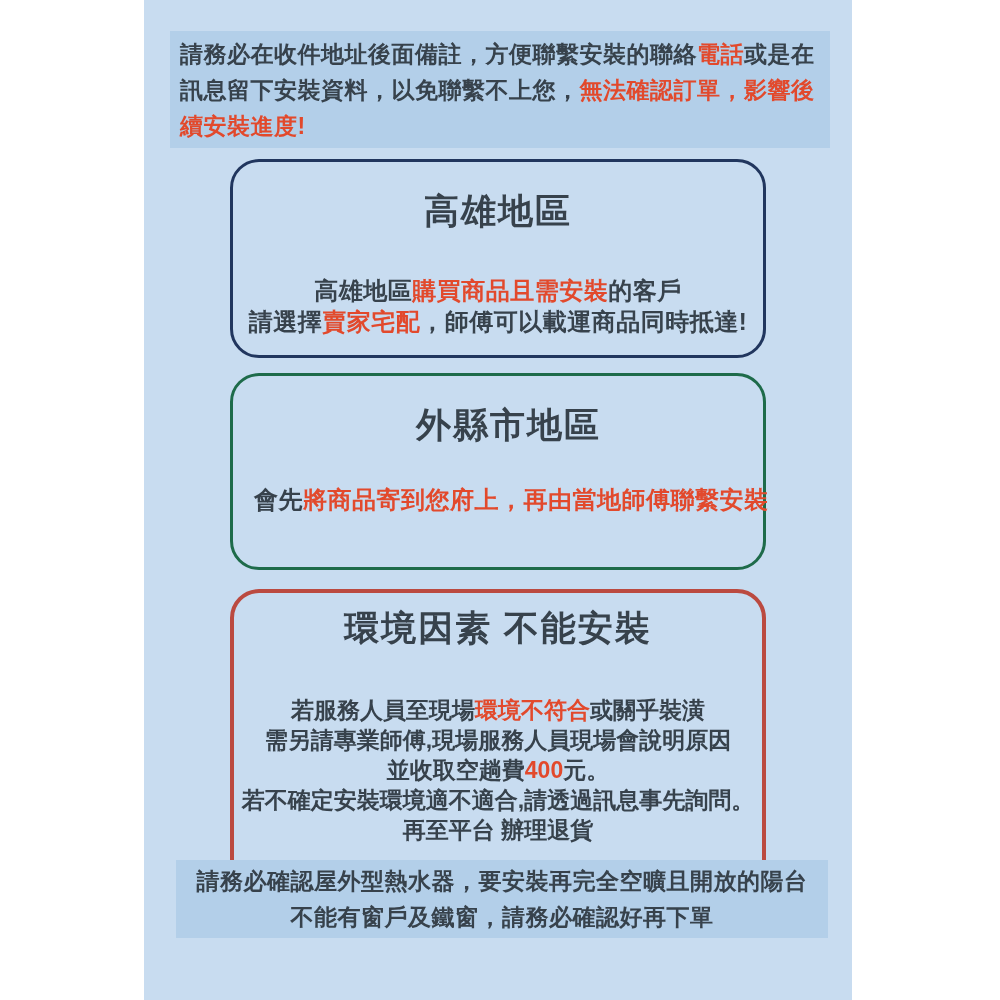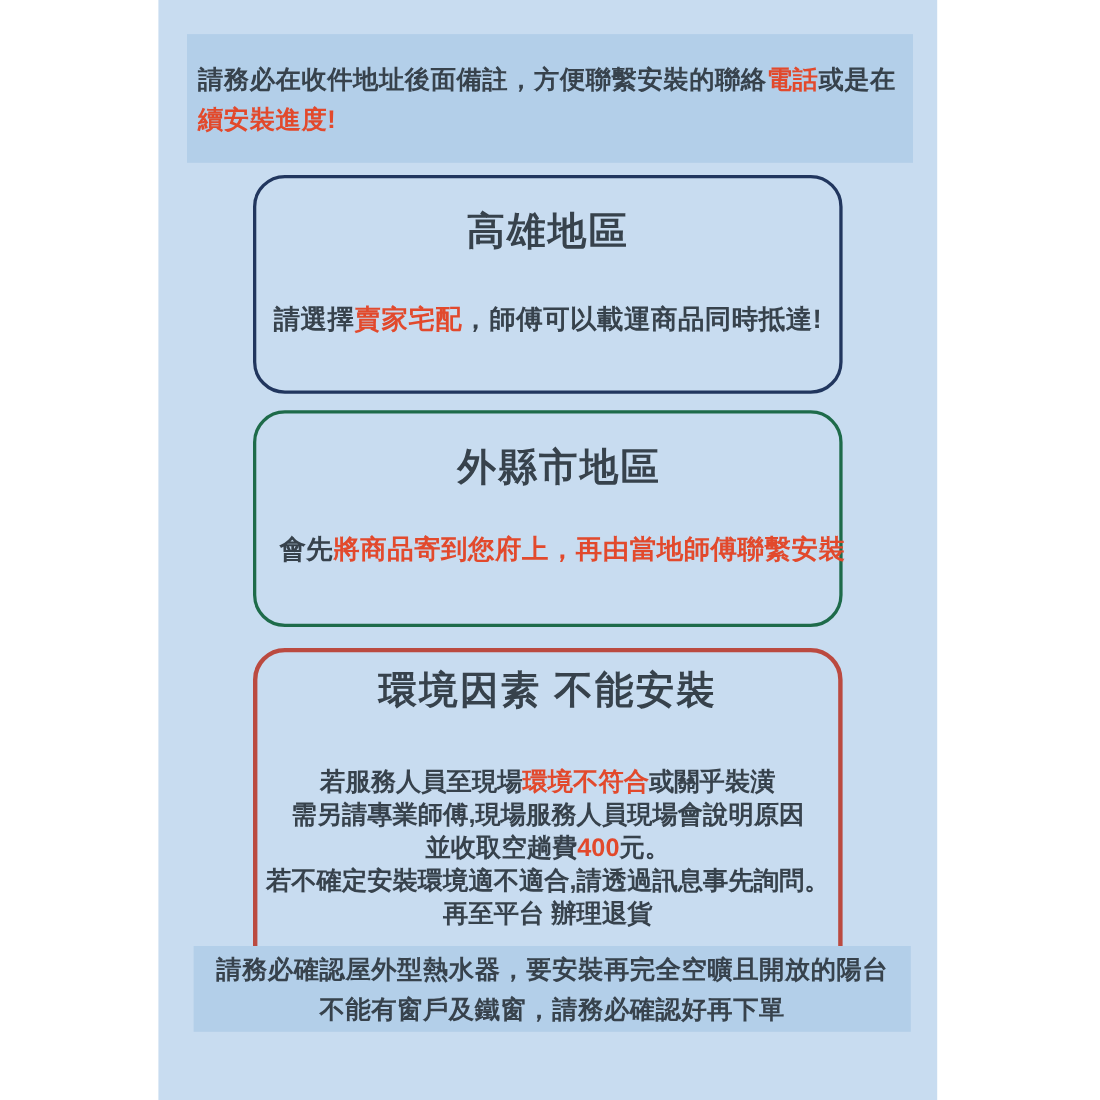--- a/index.html
+++ b/index.html
@@ -56,26 +56,28 @@
   .tline{white-space:nowrap;}
 </style>
 </head>
 <body>
 
 <div class="canvas">
   <div class="panel">
 
     <div class="notice notice-top">
       <div class="tline"><span>請務必在收件地址後面備註，方便聯繫安裝的聯絡</span><span class="red">電話</span><span>或是在</span></div>
+      <div class="tline"><span>訊息留下安裝資料，以免聯繫不上您，</span><span class="red">無法確認訂單，影響後</span></div>
       <div class="tline"><span class="red">續安裝進度!</span></div>
     </div>
 
     <div class="rbox box-1" style="border-color: rgb(33, 54, 94);">
       <div class="box-title">高雄地區</div>
       <div class="box-body">
+        <div class="tline"><span>高雄地區</span><span class="red">購買商品且需安裝</span><span>的客戶</span></div>
         <div class="tline"><span>請選擇</span><span class="red">賣家宅配</span><span>，師傅可以載運商品同時抵達!</span></div>
       </div>
     </div>
 
     <div class="rbox box-2" style="border-color: rgb(30, 107, 74); padding-left: 21px;">
       <div class="box-title">外縣市地區</div>
       <div class="box-body">
         <div class="tline"><span>會先</span><span class="red">將商品寄到您府上，再由當地師傅聯繫安裝</span></div>
       </div>
     </div>

